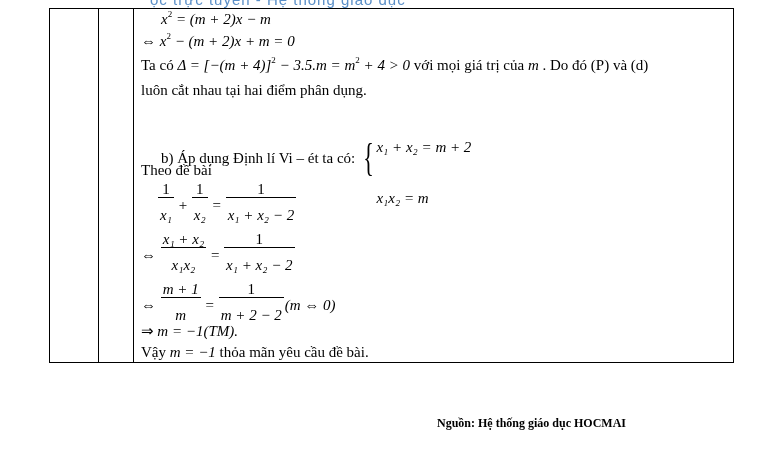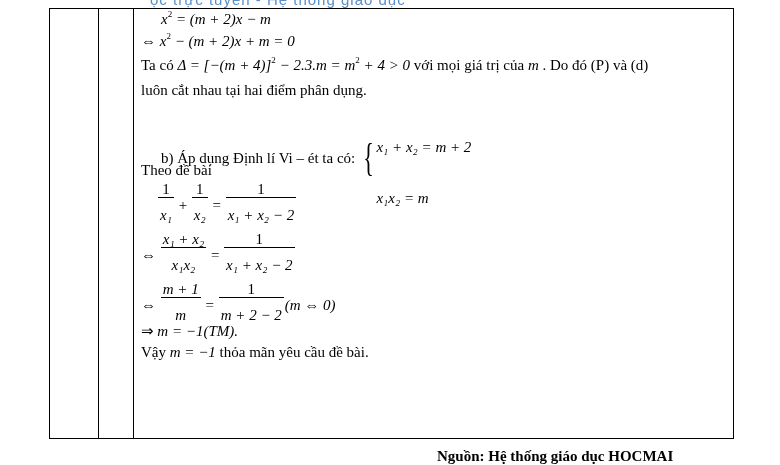--- a/index.html
+++ b/index.html
@@ -1,52 +1,52 @@
 <!DOCTYPE html>
 <html><head>
 <meta charset="utf-8">
 <style>
   html, body { margin:0; padding:0; background:#ffffff; }
   body { width:780px; height:465px; position:relative; overflow:hidden;
          font-family:"Liberation Serif", serif; color:#000; font-size:15px; }
   .header-crop { position:absolute; left:150px; top:-9px; font-family:"Liberation Sans", sans-serif;
                  font-size:15px; color:#5b8fc7; letter-spacing:1px; white-space:nowrap; }
-  .tbl { position:absolute; left:49px; top:8px; width:685px; height:431px;
+  .tbl { position:absolute; left:49px; top:8px; width:685px; height:355px;
          border:1.5px solid #000; box-sizing:border-box; }
   .vline { position:absolute; top:0; bottom:0; width:0; border-left:1.5px solid #000; }
   .cell { position:absolute; left:85px; top:0; right:0; bottom:0; }
   .ln { position:absolute; left:6px; white-space:nowrap; line-height:18px; }
   i.v { font-style:italic; }
   sup { font-size:9px; vertical-align:7px; line-height:0; }
   .frac { display:inline-block; vertical-align:middle; text-align:center; margin:0 1px; }
   .frac .n { display:block; padding:0 2px; line-height:16px; }
   .frac .d { display:block; padding:8px 2px; border-top:1px solid #000; line-height:18px; }
   .brace-sys { display:inline-flex; align-items:center; vertical-align:middle; }
   .brace { font-size:40px; line-height:40px; transform:scaleX(0.55); margin-right:-2px; font-weight:100; }
   .sys-lines div { line-height:22px;margin-top:29px; }
-  .source { position:absolute; left:437px; top:448px; font-weight:bold; font-size:15px; white-space:nowrap; }
+  .source { position:absolute; left:437px; top:416px; font-weight:bold; font-size:12px; white-space:nowrap; }
 </style>
 </head>
 <body>
 
 <div class="header-crop">ọc trực tuyến - Hệ thống giáo dục</div>
 
 <div class="tbl">
   <div class="vline" style="left:48px"></div>
   <div class="vline" style="left:83px"></div>
 
   <div class="cell">
     <div class="ln" style="top:1px; left:26px;">
       <i class="v">x</i><sup>2</sup><i class="v"> = (m + 2)x − m</i>
     </div>
     <div class="ln" style="top:23px;">
       <span>⇔</span><i class="v"> x</i><sup>2</sup><i class="v"> − (m + 2)x + m = 0</i>
     </div>
     <div class="ln" style="top:47px;">
-      <span>Ta có </span><i class="v">Δ = [−(m + 4)]</i><sup>2</sup><i class="v"> − 2.3.m = m</i><sup>2</sup><i class="v"> + 4 &gt; 0</i><span>  với mọi giá trị của </span><i class="v">m</i><span> . Do đó (P) và (d)</span>
+      <span>Ta có </span><i class="v">Δ = [−(m + 4)]</i><sup>2</sup><i class="v"> − 3.5.m = m</i><sup>2</sup><i class="v"> + 4 &gt; 0</i><span>  với mọi giá trị của </span><i class="v">m</i><span> . Do đó (P) và (d)</span>
     </div>
     <div class="ln" style="top:72px;">luôn cắt nhau tại hai điểm phân dụng.</div>
 
     <div class="ln" style="top:98px; left:26px; display:flex; align-items:center;">
       <span>b)  Áp dụng Định lí Vi – ét  ta có:</span>
       <span class="brace-sys" style="margin-left:4px;">
         <span class="brace">{</span>
         <span class="sys-lines">
           <div><i class="v">x₁ + x₂ = m + 2</i></div>
           <div><i class="v">x₁x₂ = m</i></div>

